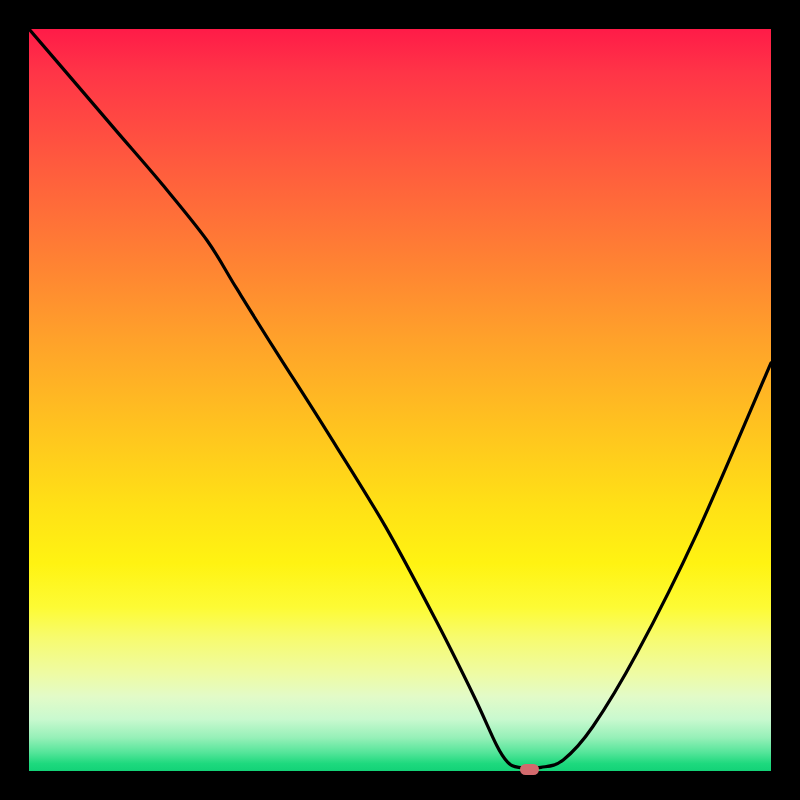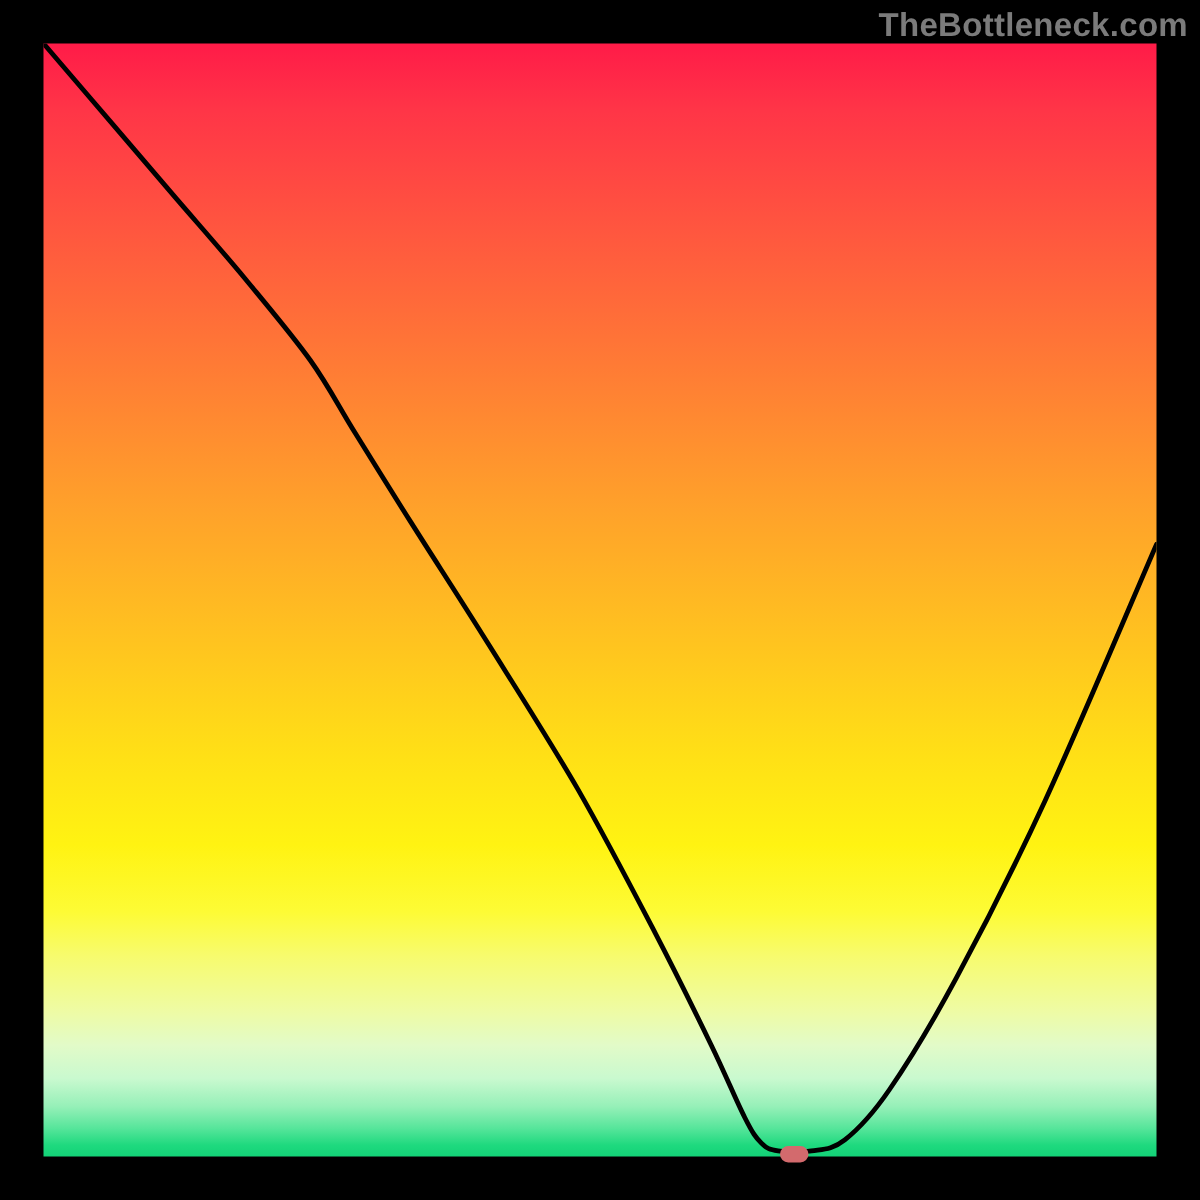--- a/index.html
+++ b/index.html
@@ -75,14 +75,13 @@
 
   <div class="plot-area">
 
     <svg class="plot-svg" viewBox="0 0 742 742" preserveAspectRatio="none">
       <path fill="none" stroke="#000000" stroke-width="3.2" stroke-linejoin="round" stroke-linecap="round" d="M 0.0 0.0 C 7.4 8.7, 29.7 34.6, 44.5 51.9 C 59.4 69.3, 74.2 86.6, 89.0 103.9 C 103.9 121.2, 118.7 137.9, 133.6 155.8 C 148.4 173.8, 165.7 194.2, 178.1 211.5 C 190.4 228.8, 196.6 241.8, 207.8 259.7 C 218.9 277.6, 230.0 295.6, 244.9 319.1 C 259.7 342.6, 278.3 371.0, 296.8 400.7 C 315.4 430.4, 337.6 465.0, 356.2 497.1 C 374.7 529.3, 393.3 565.2, 408.1 593.6 C 422.9 622.0, 435.3 647.4, 445.2 667.8 C 455.1 688.2, 461.9 705.1, 467.5 716.0 C 473.0 726.9, 474.9 729.4, 478.6 733.1 C 482.3 736.8, 484.2 737.4, 489.7 738.3 C 495.3 739.2, 504.6 739.5, 512.0 738.3 C 519.4 737.1, 525.6 737.7, 534.2 730.9 C 542.9 724.1, 551.6 715.4, 563.9 697.5 C 576.3 679.5, 591.1 655.4, 608.4 623.3 C 625.8 591.1, 645.5 552.8, 667.8 504.6 C 690.1 456.3, 729.6 362.3, 742.0 333.9" id="curve-path"></path>
     </svg>
 
     <div class="marker" id="marker" style="left: 491.204px; top: 735.322px; width: 19.292px; height: 10.388px; background: rgb(211, 106, 109);"></div>
   </div>
 
-  <div class="watermark">TheBottleneck.com</div>
 </div>
 
 </body></html>

